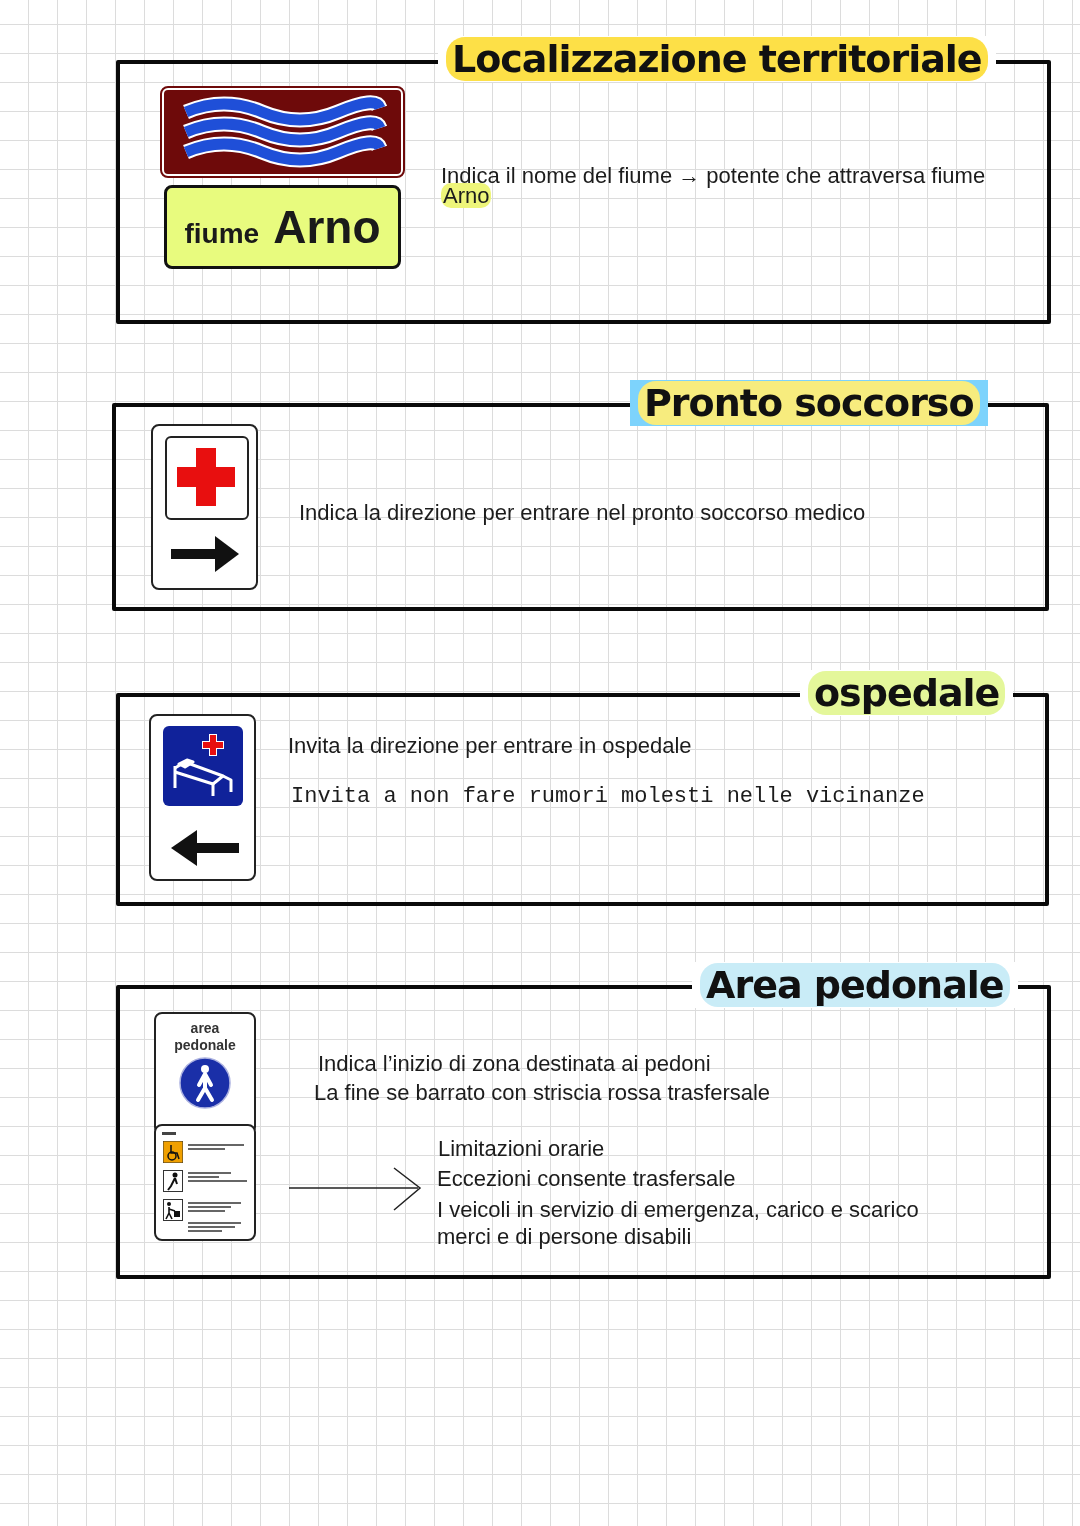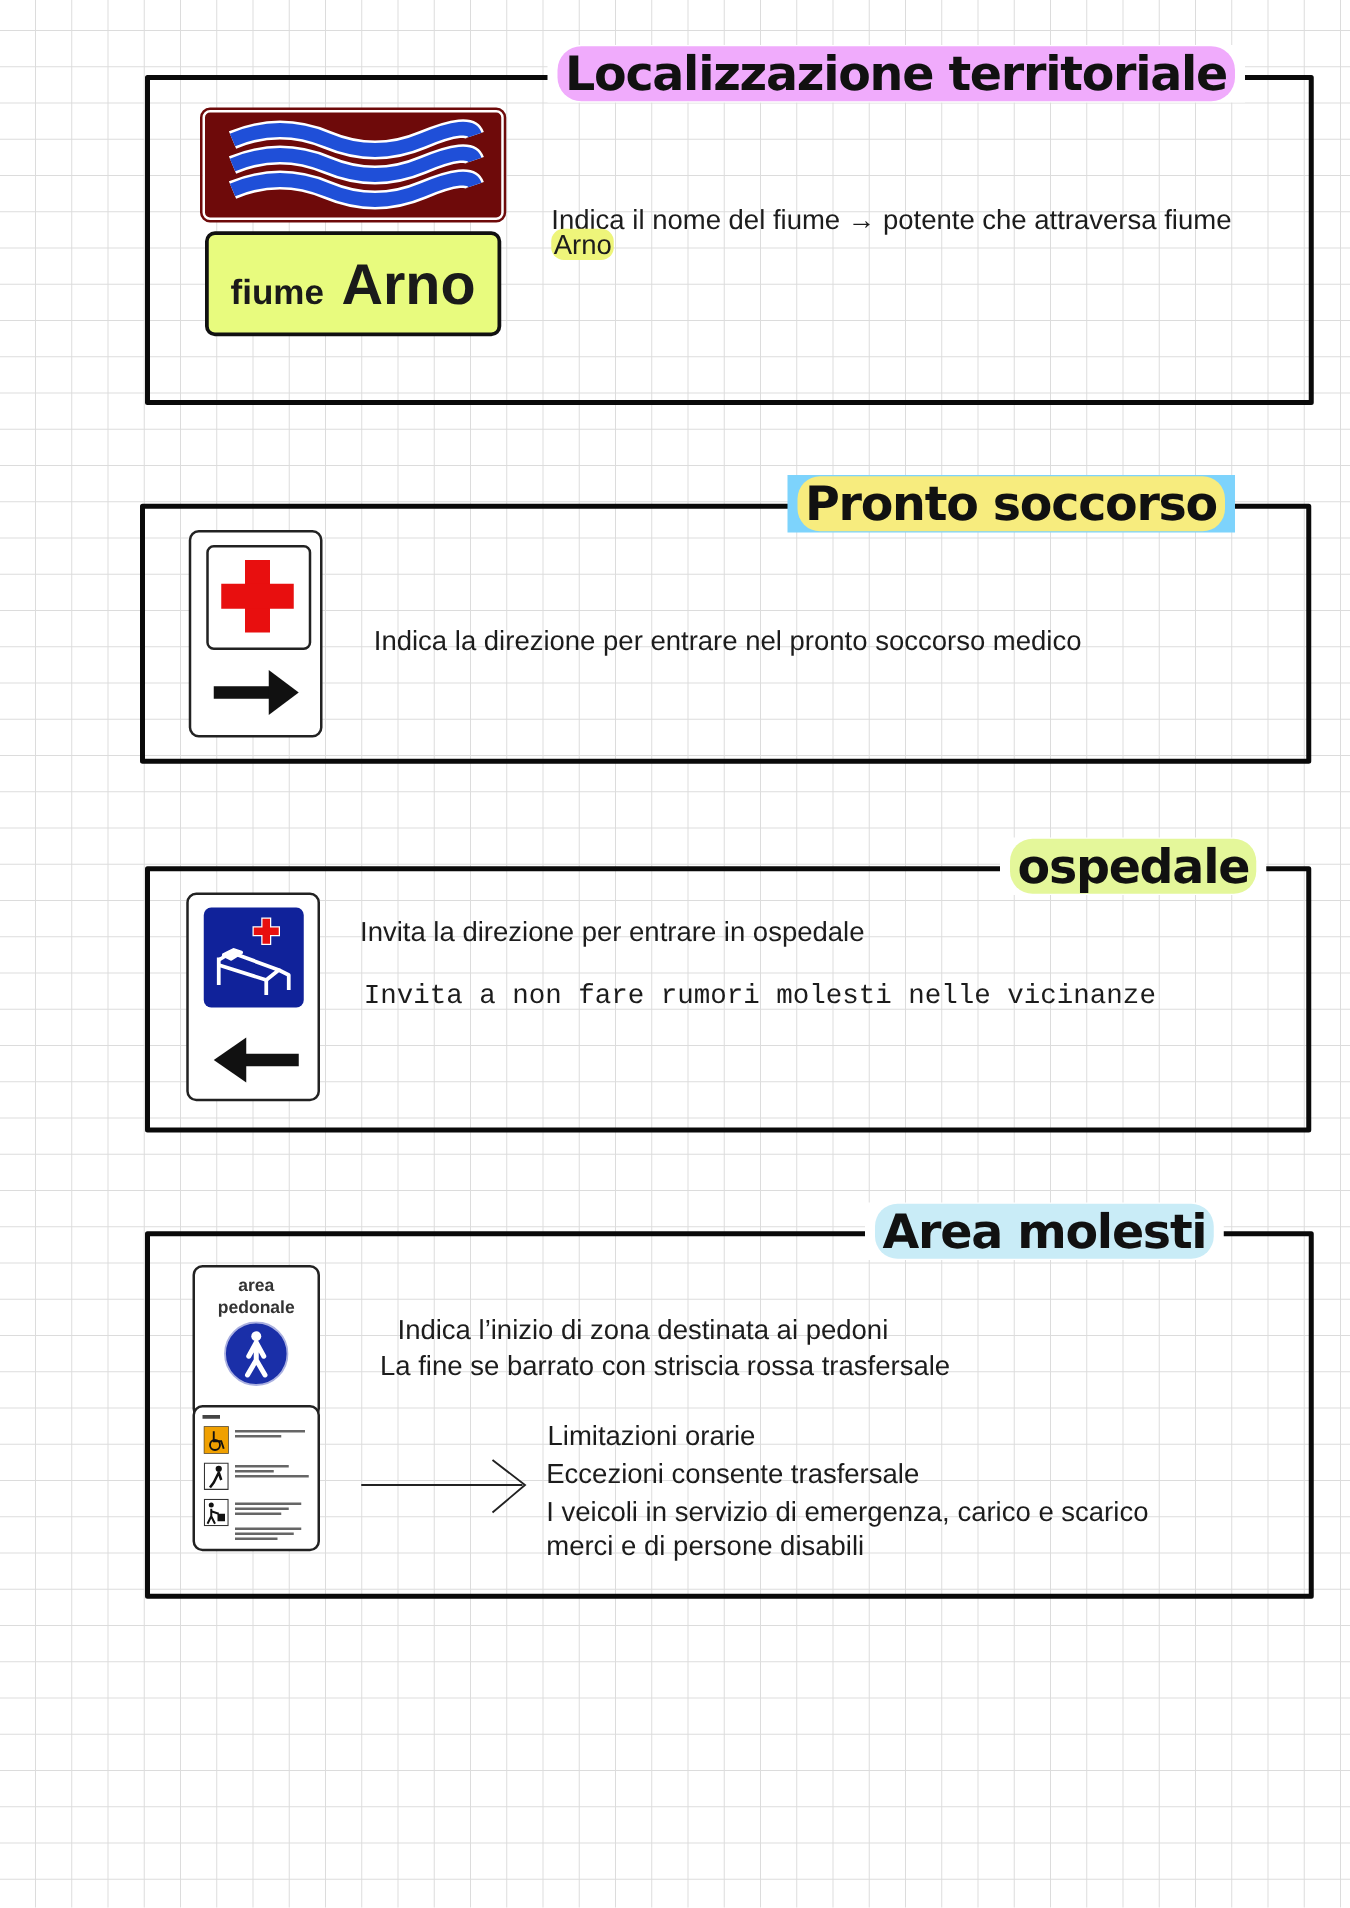--- a/index.html
+++ b/index.html
@@ -47,21 +47,21 @@
     background: #fff;
     border: 2px solid #222;
     border-radius: 8px;
   }
 </style>
 </head>
 <body>
 
 <div class="box" style="left:116px; top:60px; width:927px; height:256px;"></div>
 <div class="title" style="left:438px; top:36px; background:#fff;">
-  <span class="hl" style="background:#f0abfc;border-radius:19px;">Localizzazione territoriale</span>
+  <span class="hl" style="background:#fde047;border-radius:19px;">Localizzazione territoriale</span>
 </div>
 
 <div class="sign" style="left:162px; top:88px; width:241px; height:88px; background:#6e0a0a; border:2px solid #fff; outline:2px solid #6e0a0a; border-radius:6px;">
   <svg width="237" height="84" viewBox="0 0 237 84" style="display:block;">
     <g fill="none" stroke="#ffffff" stroke-width="15">
       <path d="M22 22 Q 60 6 98 22 T 174 22 T 216 18"></path>
       <path d="M22 42 Q 60 26 98 42 T 174 42 T 216 38"></path>
       <path d="M22 62 Q 60 46 98 62 T 174 62 T 216 58"></path>
     </g>
     <g fill="none" stroke="#1f4fd8" stroke-width="11">
@@ -126,21 +126,21 @@
     <rect x="28" y="17" width="46" height="10" fill="#111"></rect>
     <polygon points="32,4 6,22 32,40" fill="#111"></polygon>
   </svg>
 </div>
 
 <div class="txt" style="left:288px; top:731px;">Invita la direzione per entrare in ospedale</div>
 <div class="txt" style="left:291px; top:782px;font-family:Liberation Mono, monospace;">Invita a non fare rumori molesti nelle vicinanze</div>
 
 <div class="box" style="left:116px; top:985px; width:927px; height:286px;"></div>
 <div class="title" style="left:692px; top:962px; background:#fff;">
-  <span class="hl" style="background:#c9ecf7;">Area molesti</span>
+  <span class="hl" style="background:#c9ecf7;">Area pedonale</span>
 </div>
 
 <div class="sign plain-sign" style="left:154px; top:1012px; width:102px; height:123px; text-align:center;">
   <div style="font-weight:bold; font-size:14px; color:#333; margin-top:6px; line-height:16px;">area</div>
   <div style="font-weight:bold; font-size:14px; color:#333; line-height:18px;">pedonale</div>
   <svg width="52" height="52" viewBox="0 0 52 52" style="display:block; margin:3px auto 0;">
     <circle cx="26" cy="26" r="25" fill="#1a2fa8" stroke="#aab0e0" stroke-width="1.5"></circle>
     <circle cx="26" cy="12" r="4" fill="#fff"></circle>
     <path d="M26 17 L20 28 M26 17 L32 28 M26 17 L26 31 L19 43 M26 31 L33 43" stroke="#fff" stroke-width="4" stroke-linecap="round" fill="none"></path>
   </svg>
@@ -173,21 +173,21 @@
     <div style="height:2px; background:#666; margin:20px 0 2px; width:85%;"></div>
     <div style="height:2px; background:#666; margin:2px 0; width:70%;"></div>
     <div style="height:2px; background:#666; margin:2px 0; width:60%;"></div>
     <div style="height:2px; background:#666; margin:10px 0 2px; width:85%;"></div>
     <div style="height:2px; background:#666; margin:2px 0; width:75%;"></div>
     <div style="height:2px; background:#666; margin:2px 0; width:55%;"></div>
   </div>
 </div>
 
 <div class="txt" style="left:318px; top:1049px;">Indica l’inizio di zona destinata ai pedoni</div>
-<div class="txt" style="left:304px; top:1078px;">La fine se barrato con striscia rossa trasfersale</div>
+<div class="txt" style="left:314px; top:1078px;">La fine se barrato con striscia rossa trasfersale</div>
 
 <svg width="140" height="56" viewBox="0 0 140 56" style="position:absolute; left:288px; top:1164px;">
   <path d="M1 24 L130 24" stroke="#222" stroke-width="1.5" fill="none"></path>
   <path d="M106 4 L132 24 L106 46" stroke="#222" stroke-width="1.5" fill="none"></path>
 </svg>
 
 <div class="txt" style="left:438px; top:1134px;">Limitazioni orarie</div>
 <div class="txt" style="left:437px; top:1164px;">Eccezioni consente trasfersale</div>
 <div class="txt" style="left:437px; top:1195px;">I veicoli in servizio di emergenza, carico e scarico</div>
 <div class="txt" style="left:437px; top:1222px;">merci e di persone disabili</div>

